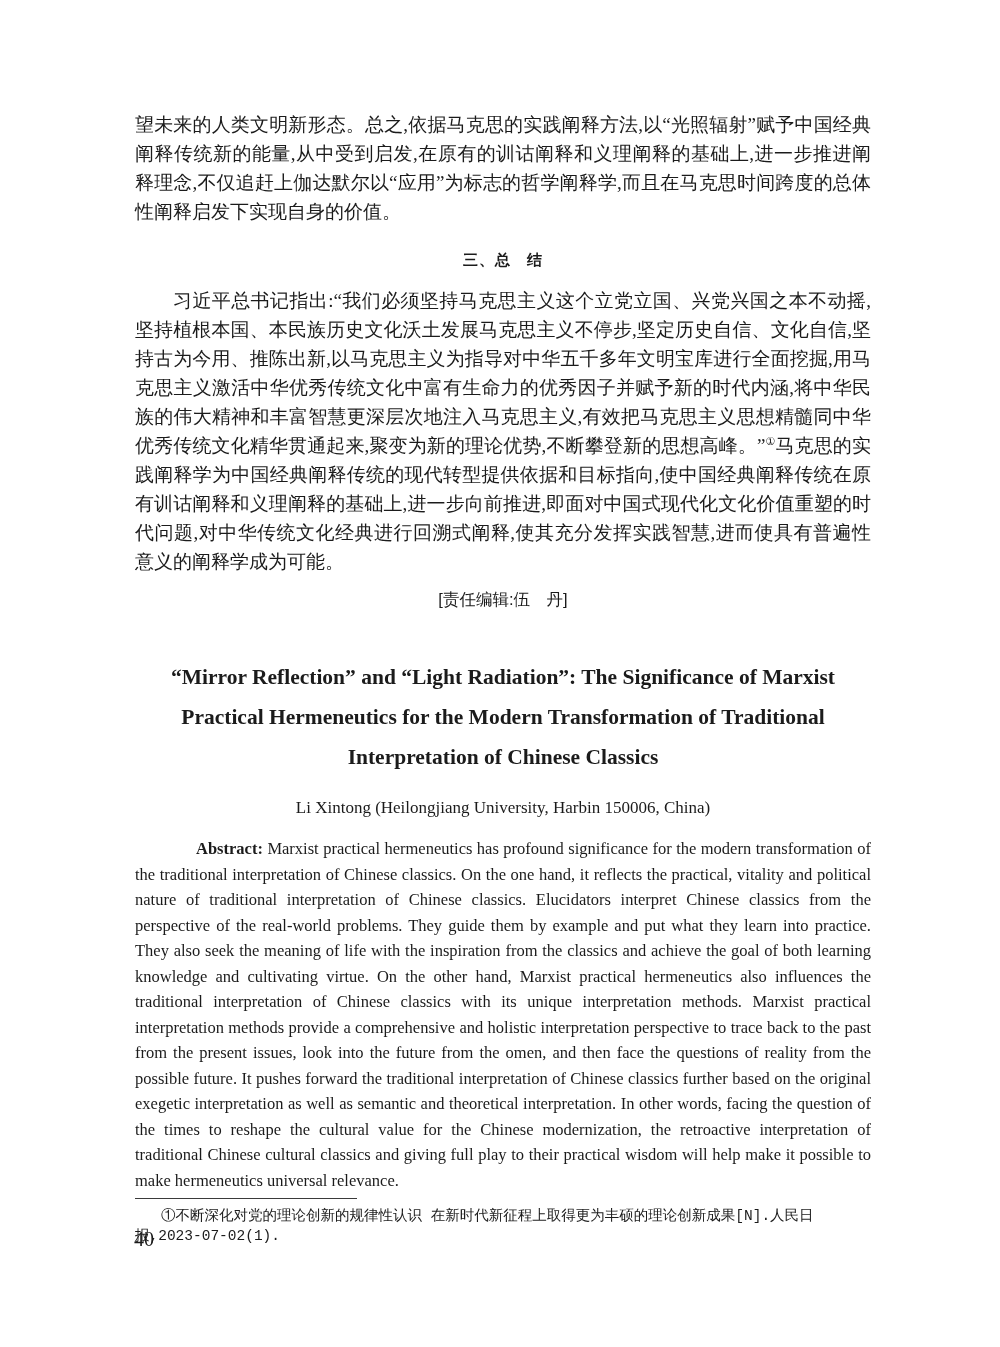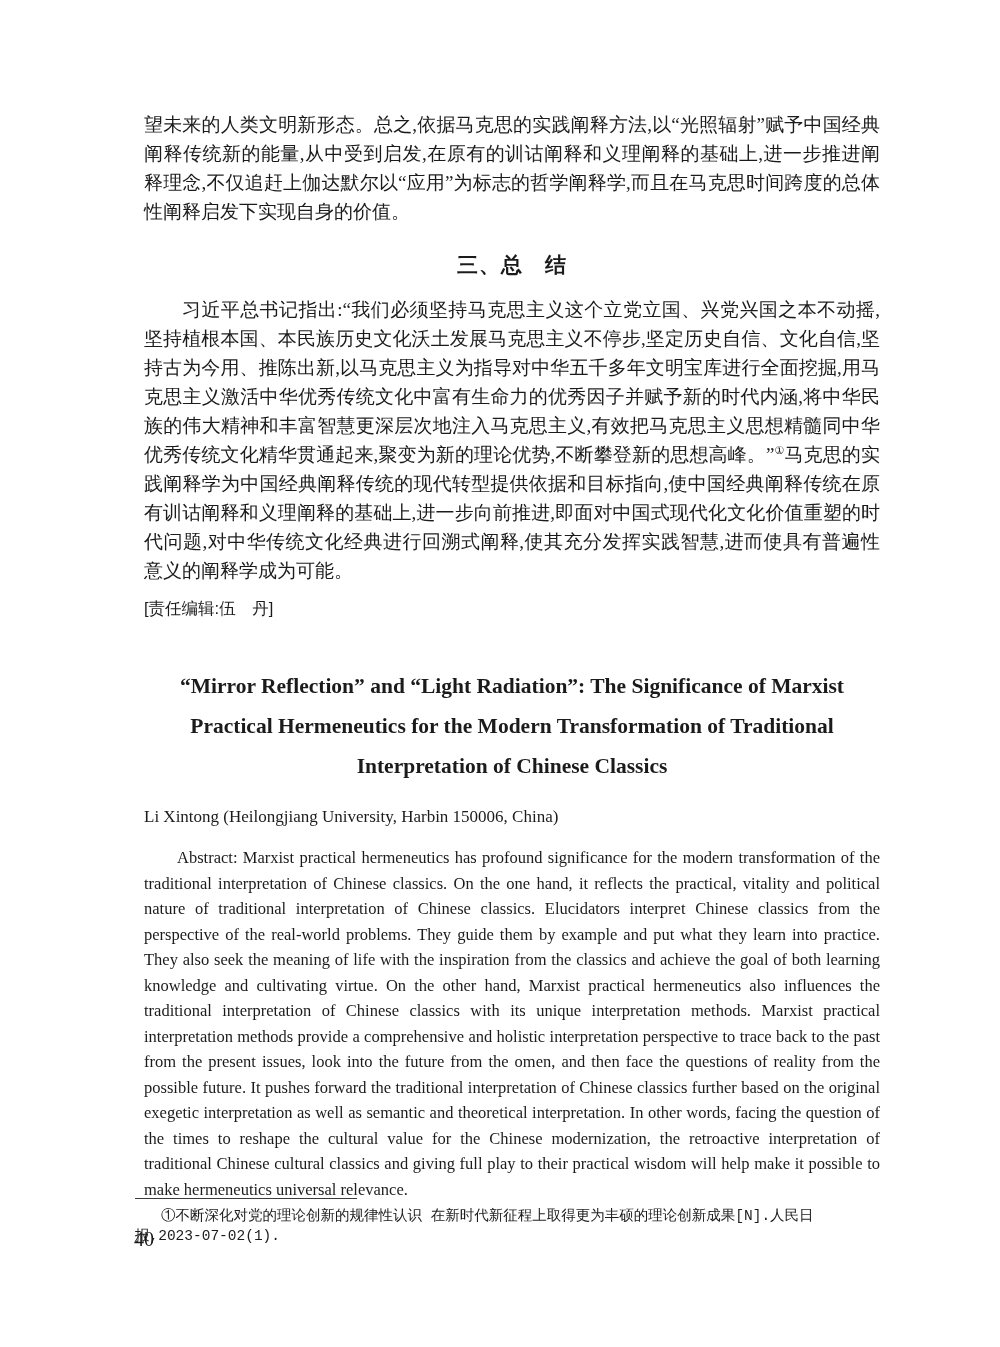--- a/index.html
+++ b/index.html
@@ -7,76 +7,76 @@
     position: relative;
     width: 1000px;
     height: 1347px;
     background: #ffffff;
     font-family: "Liberation Serif", "DejaVu Serif", serif;
     color: #1b1b1b;
     overflow: hidden;
   }
   .content {
     position: absolute;
-    left: 144px;
+    left: 135px;
     top: 110px;
     width: 736px;
   }
   .cn-body {
     margin: 0;
     font-size: 19px;
     line-height: 29px;
     text-align: justify;
   }
   .para-indent { text-indent: 2em; }
   .cn-heading {
     margin: 25px 0 16px 0;
-    font-size: 21px;
+    font-size: 15px;
     font-weight: bold;
     text-align: center;
     letter-spacing: 1px;
   }
   .fn-ref {
     font-size: 11px;
     vertical-align: super;
     line-height: 0;
   }
   .editor-line {
     margin: 13px 0 0 0;
     font-family: "Liberation Sans", "DejaVu Sans", sans-serif;
     font-size: 16.5px;
-    text-align: left;
+    text-align: center;
   }
   .en-title {
     margin: 46px 0 0 0;
     font-size: 21.5px;
     font-weight: bold;
     line-height: 40px;
     text-align: center;
   }
   .en-author {
     margin: 21px 0 0 0;
     font-size: 17px;
-    text-align: left;
+    text-align: center;
   }
   .en-abstract {
     margin: 18px 0 0 0;
     font-size: 16.5px;
     line-height: 25.5px;
     text-align: justify;
     text-indent: 2em;
   }
   .en-keywords {
     margin: 0;
     font-size: 16.5px;
     line-height: 25.5px;
     text-align: justify;
     text-indent: 2em;
   }
-  .lbl { font-weight: normal; }
+  .lbl { font-weight: bold; margin-left: 28px; }
   .footnote-area {
     position: absolute;
     left: 135px;
     top: 1198px;
     width: 736px;
   }
   .footnote-rule {
     width: 222px;
     height: 0;
     border-top: 1.5px solid #3a3a3a;

